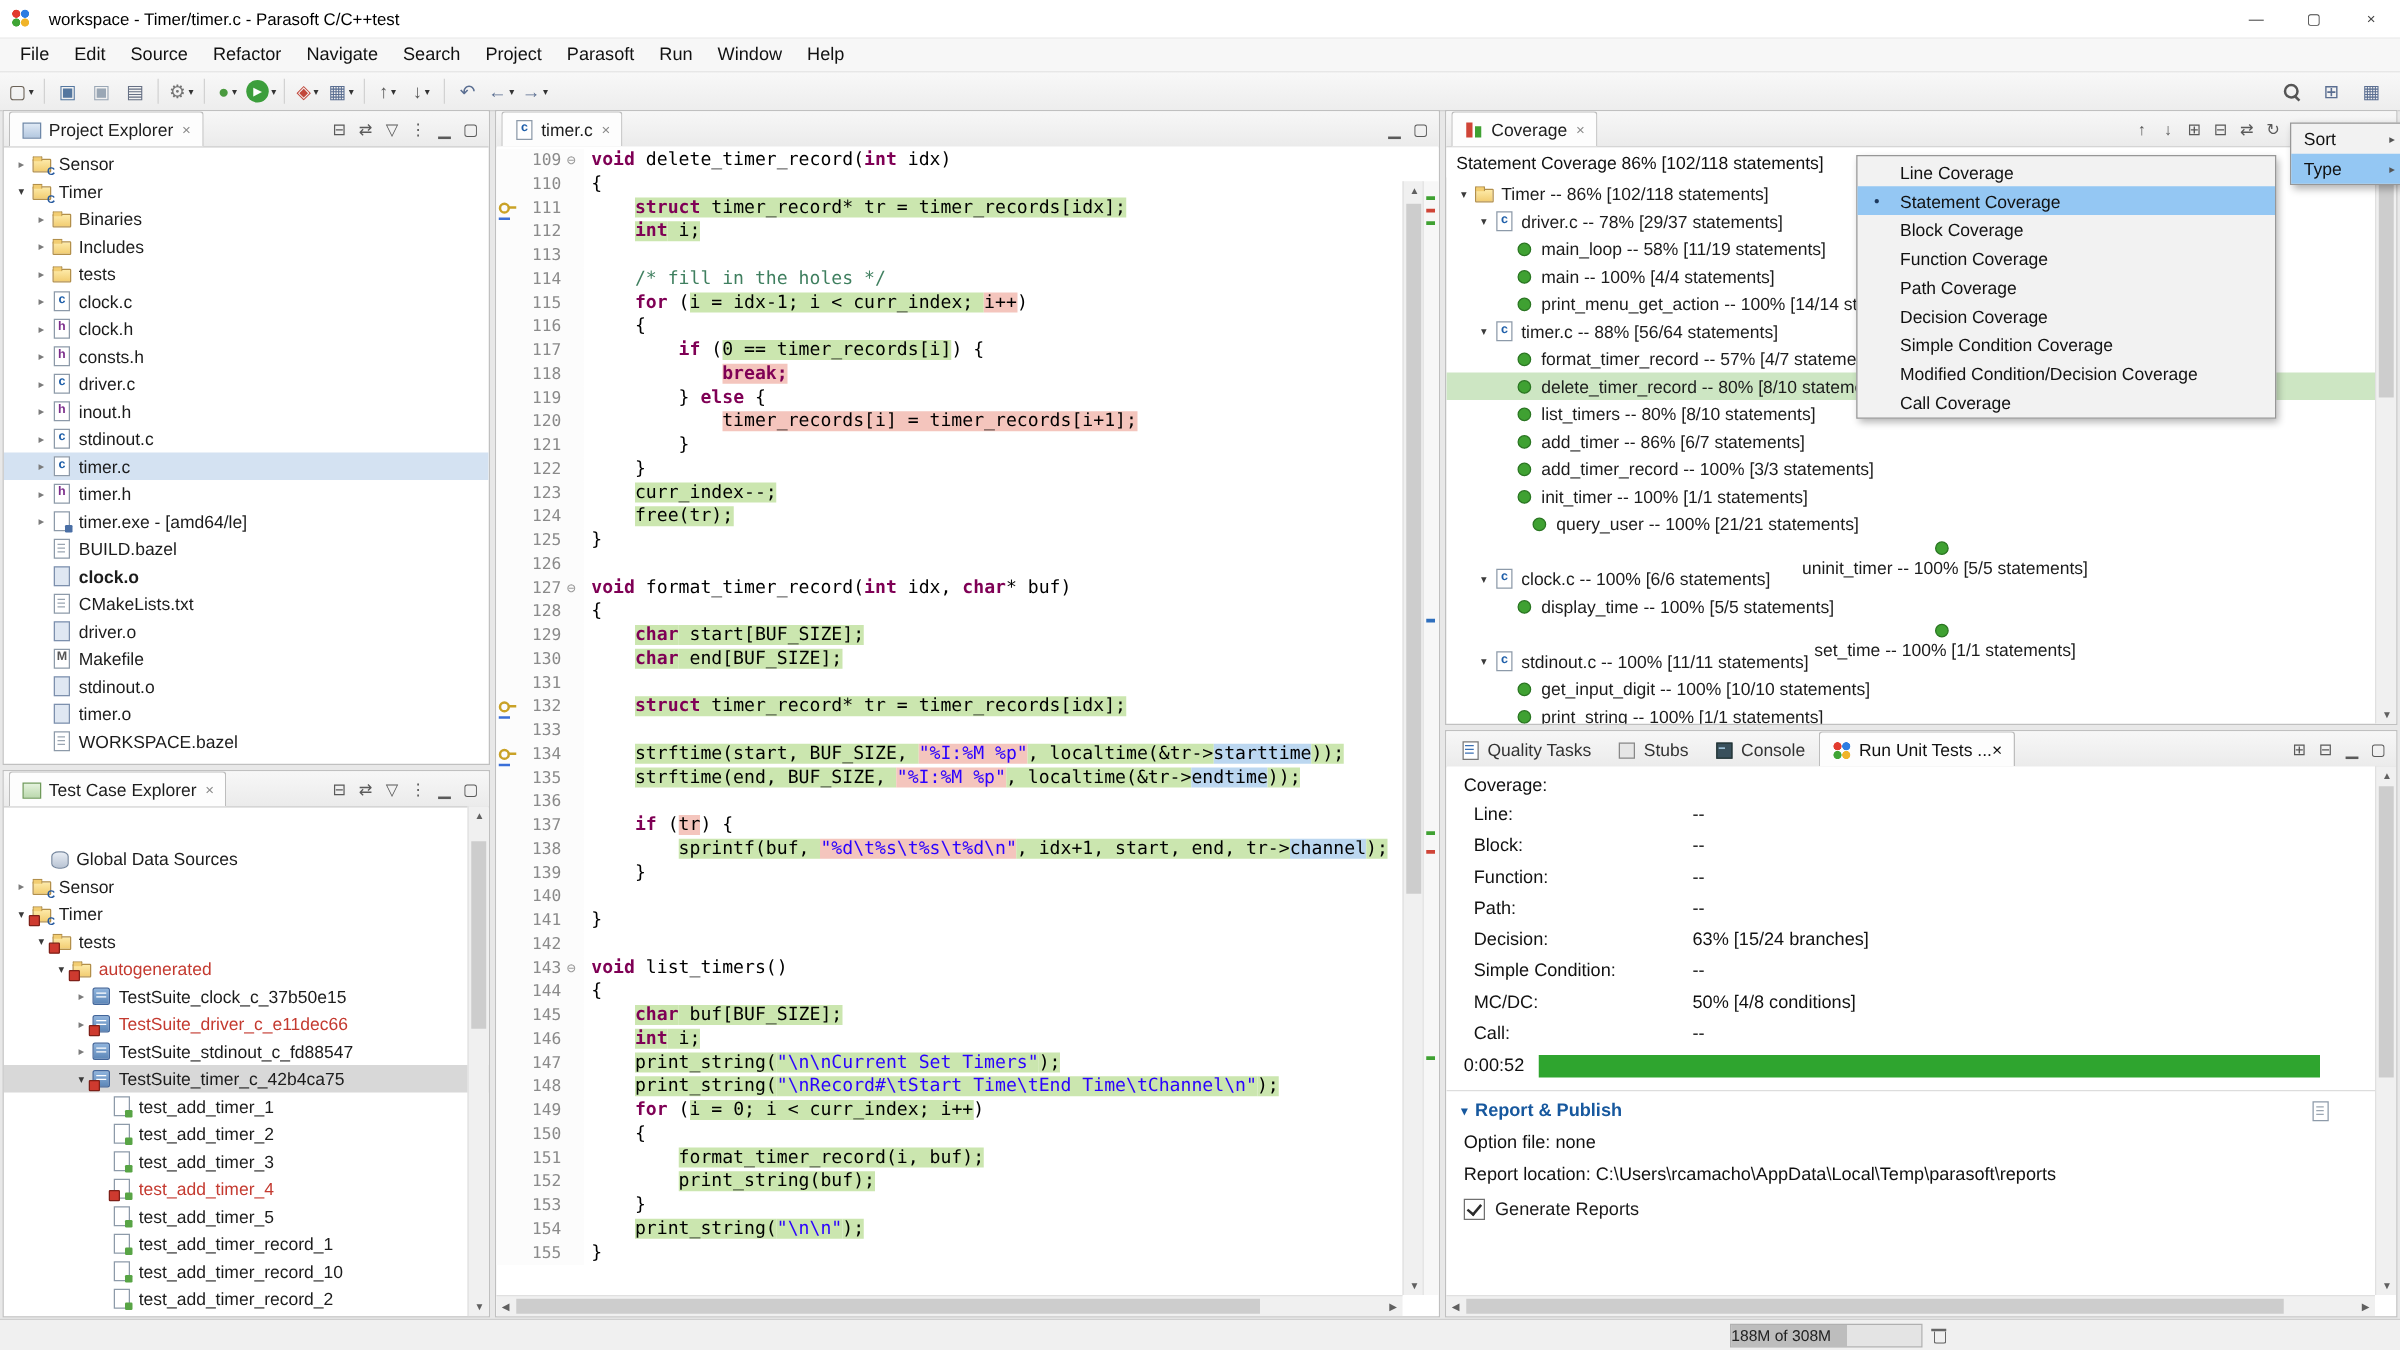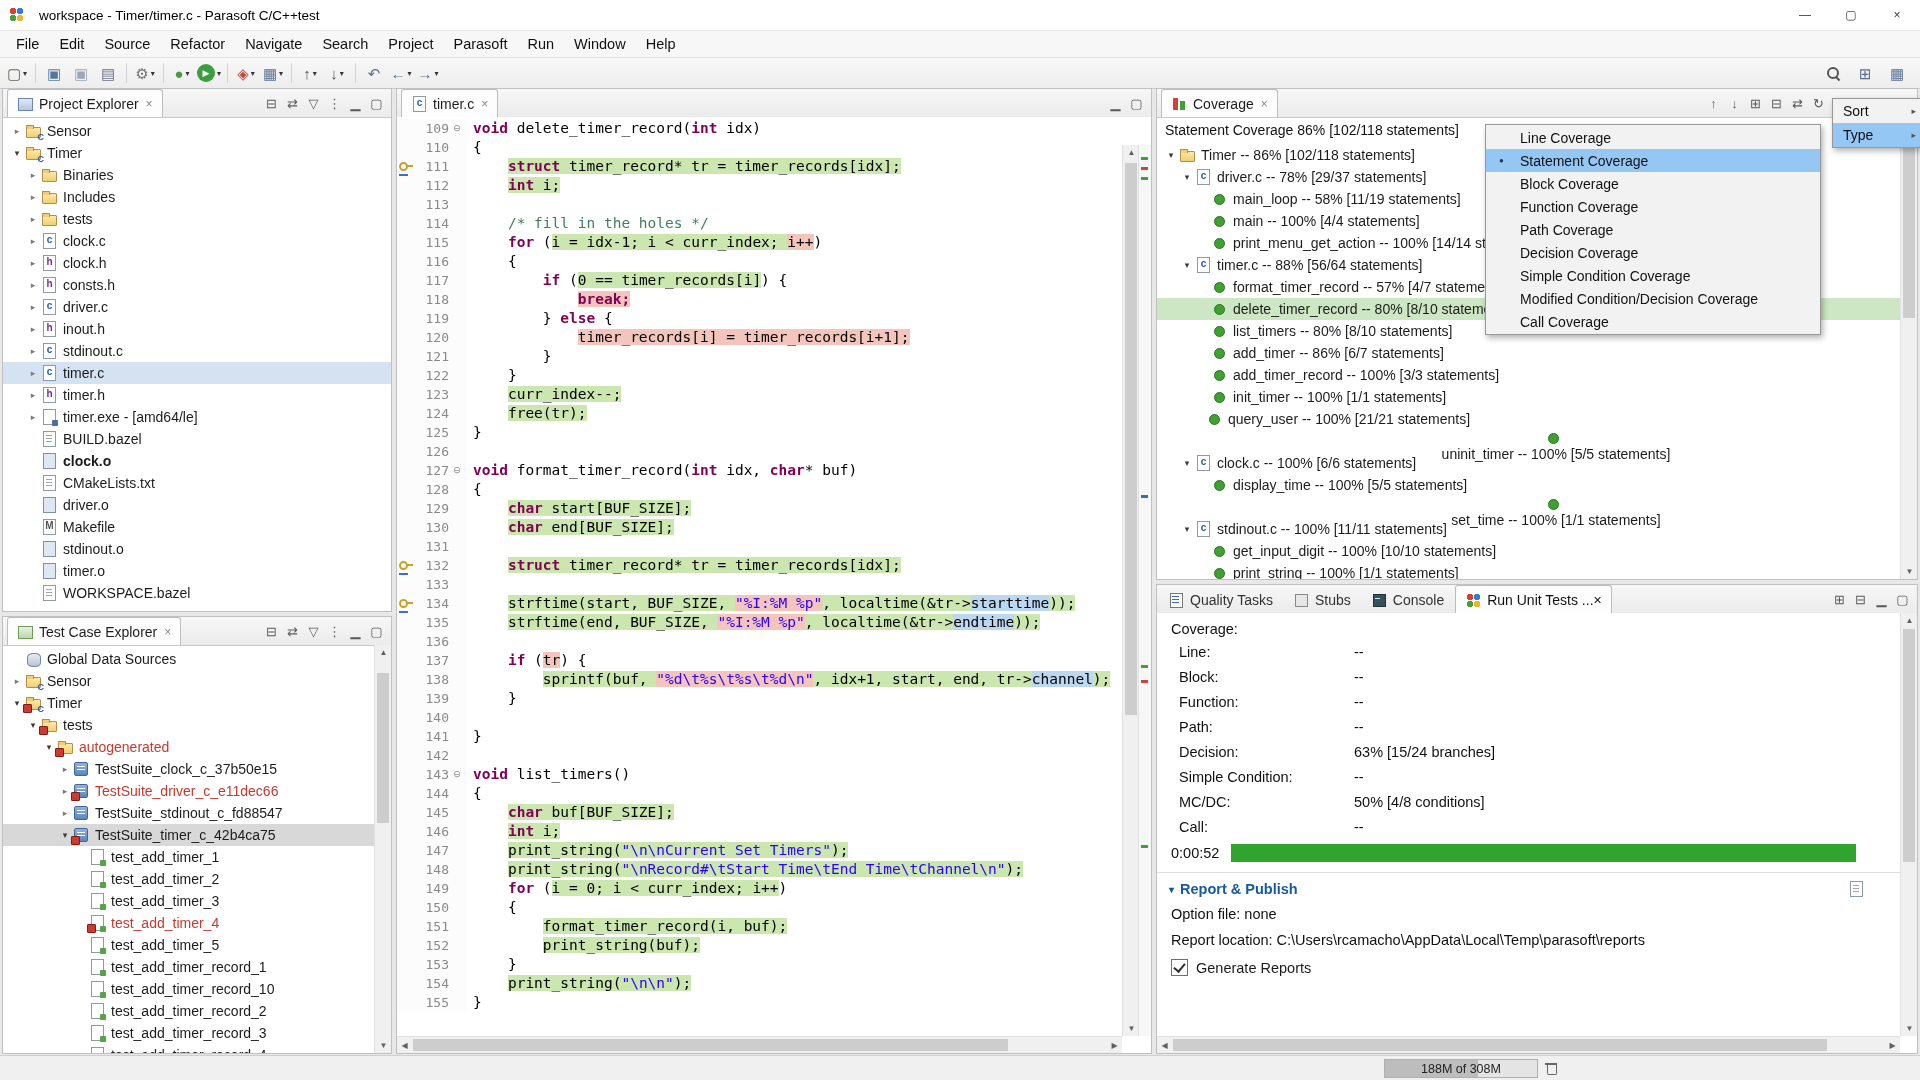--- a/index.html
+++ b/index.html
@@ -154,21 +154,21 @@
   .pm-arr{margin-left:auto;font-size:9px;color:#555;}
   #submenu{position:absolute;top:124px;left:1485px;width:334px;background:#f2f2f2;border:1px solid #979797;
       box-shadow:2px 3px 6px rgba(0,0,0,.3);z-index:61;padding:1px 0;}
   .sm-item{height:23px;display:flex;align-items:center;padding-left:34px;font-size:14px;color:#111;position:relative;}
   .sm-item.selm{background:#94c7f3;}
   .sm-bullet{position:absolute;left:13px;font-size:8px;color:#1d3a5f;}
 
   
   #statusbar{position:absolute;left:0;right:0;bottom:0;height:24px;background:#f0f0f0;border-top:1px solid #cfcfcf;}
   #memwidget{position:absolute;left:1384px;top:3px;width:152px;height:17px;border:1px solid #b0b0b0;
-      background:linear-gradient(to right,#bdbdbd 0 61%,#e4e4e4 61%);display:flex;align-items:center;justify-content:center;
+      background:linear-gradient(to right,#bdbdbd 0 61%,#e4e4e4 61%);display:flex;align-items:center;justify-content:flex-start;
       font-size:12.5px;color:#222;}
   .trash-icon{position:absolute;left:1544px;top:5px;width:14px;height:14px;}
   .trash-icon::before{content:'';position:absolute;left:3px;top:4px;width:8px;height:9px;border:1px solid #666;border-top:none;border-radius:0 0 2px 2px;}
   .trash-icon::after{content:'';position:absolute;left:1px;top:2px;width:12px;height:2px;background:#666;}
 </style>
 </head>
 <body>
 
 <div id="app">
 
@@ -434,21 +434,21 @@
         <div class="hicons" id="te-icons">
             <div class="hic">⊟</div>
             <div class="hic">⇄</div>
             <div class="hic">▽</div>
             <div class="hic">⋮</div>
             <div class="hic">▁</div>
             <div class="hic">▢</div>
           </div>
       </div>
       <div class="tree" id="te-tree">
-          <div class="trow" style="padding-left: 6px;">
+          <div class="trow" style="padding-left: 20px; margin-top: 28px;">
             <span class="tarrow"></span>
             <span class="ic ic-db"></span>
             <span class="tlabel">Global Data Sources</span>
           </div>
           <div class="trow" style="padding-left: 6px;">
             <span class="tarrow">▸</span>
             <span class="ic ic-proj">
               <span class="lt" style="color: rgb(36, 88, 158);">C</span>
             </span>
             <span class="tlabel">Sensor</span>
@@ -1062,21 +1062,21 @@
           <div class="trow" style="padding-left: 38px;">
             <span class="tarrow"></span>
             <span class="ic ic-dot"></span>
             <span class="tlabel">add_timer_record -- 100% [3/3 statements]</span>
           </div>
           <div class="trow" style="padding-left: 38px;">
             <span class="tarrow"></span>
             <span class="ic ic-dot"></span>
             <span class="tlabel">init_timer -- 100% [1/1 statements]</span>
           </div>
-          <div class="trow" style="padding-left: 33px;">
+          <div class="trow" style="padding-left: 50px;">
             <span class="tarrow"></span>
             <span class="ic ic-dot"></span>
             <span class="tlabel">query_user -- 100% [21/21 statements]</span>
           </div>
           <div class="trow" style="padding-left: 38px; flex-direction: column;">
             <span class="tarrow"></span>
             <span class="ic ic-dot"></span>
             <span class="tlabel">uninit_timer -- 100% [5/5 statements]</span>
           </div>
           <div class="trow" style="padding-left: 22px;">

